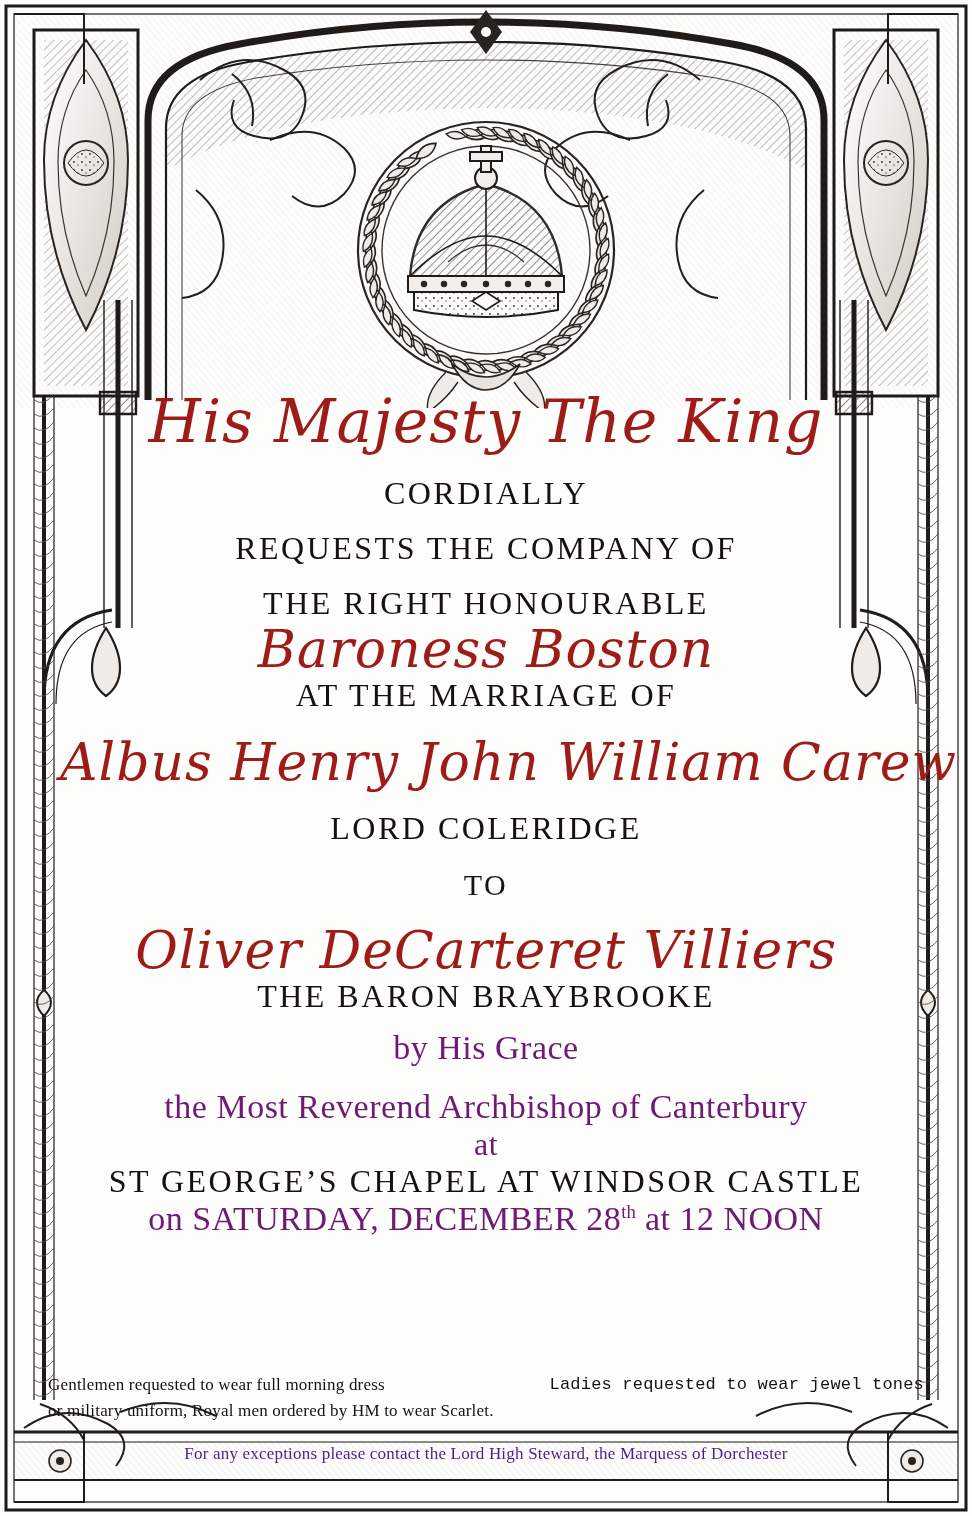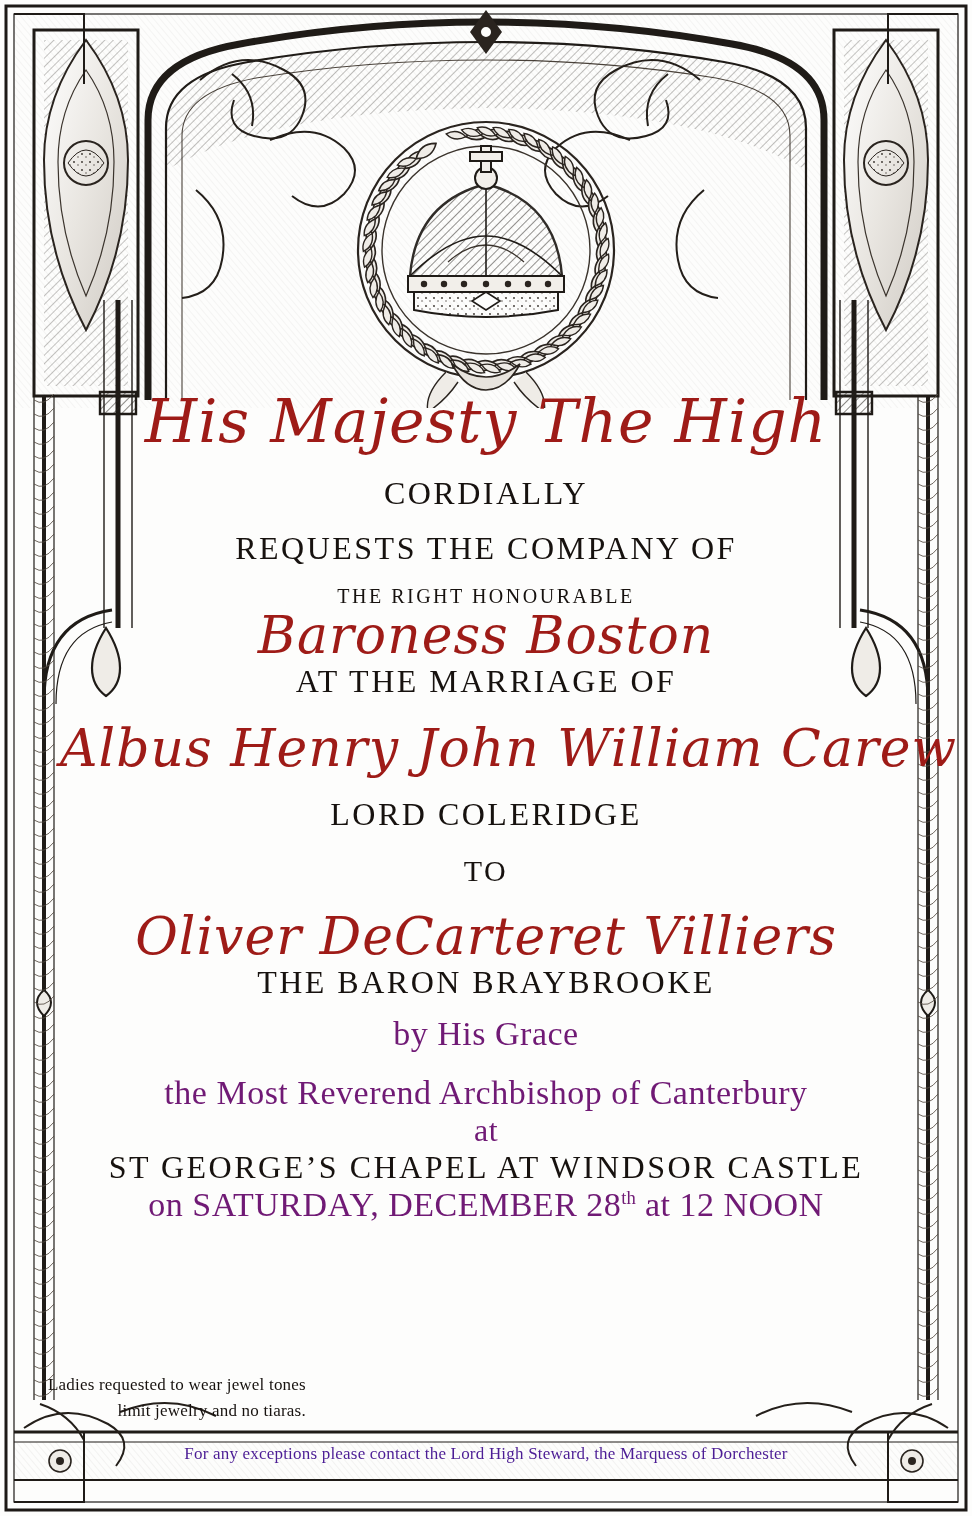--- a/index.html
+++ b/index.html
@@ -48,21 +48,21 @@
   .script-lg { font-size: 52px; }
 
   .caps {
     color: #17120f;
     font-family: "Liberation Serif", serif;
     text-transform: uppercase;
     letter-spacing: 2.5px;
   }
   .caps-32 { font-size: 32px; }
   .caps-30 { font-size: 30px; }
-  .caps-28 { font-size: 20px; }
+  .caps-28 { font-size: 32px; }
 
   .plain {
     color: #701a75;
     font-family: "Liberation Serif", serif;
     letter-spacing: 0.5px;
   }
   .plain-34 { font-size: 34px; }
   .plain-32 { font-size: 32px; }
 
   .row { margin: 0; padding: 0; }
@@ -82,21 +82,21 @@
     width: 876px;
     display: flex;
     justify-content: space-between;
     font-family: "Liberation Serif", serif;
     font-size: 17px;
     color: #17120f;
     letter-spacing: 0.2px;
   }
   .notes .col { line-height: 1.55; }
   .notes .col.left { text-align: left; }
-  .notes .col.right { text-align: right; }
+  .notes .col.right { text-align: right; font-family: Liberation Mono, monospace; }
 
   .note-bottom {
     position: absolute;
     left: 0;
     top: 1444px;
     width: 972px;
     text-align: center;
     font-family: "Liberation Serif", serif;
     font-size: 17px;
     color: #4c1d95;
@@ -509,21 +509,21 @@
     <g fill="none" stroke="#1f1b17" stroke-width="2">
       <path d="M14 14 h70 v70"></path>
       <path d="M958 14 h-70 v70"></path>
       <path d="M14 1502 h70 v-70"></path>
       <path d="M958 1502 h-70 v-70"></path>
     </g>
   </svg>
 
   <div class="content">
 
-    <div class="row script script-xl">His Majesty The High</div>
+    <div class="row script script-xl">His Majesty The King</div>
 
     <div class="row caps caps-32 sp-22">CORDIALLY</div>
 
     <div class="row caps caps-32 sp-18">REQUESTS THE COMPANY OF</div>
 
     <div class="row caps caps-28 sp-18">THE RIGHT HONOURABLE</div>
 
     <div class="row script script-lg sp-10">Baroness Boston</div>
 
     <div class="row caps caps-32 sp-10">AT THE MARRIAGE OF</div>
@@ -545,21 +545,24 @@
     <div class="row plain plain-32 sp-10">at</div>
 
     <div class="row caps caps-32 sp-10">ST GEORGE’S CHAPEL AT WINDSOR CASTLE</div>
 
     <div class="row plain plain-34 sp-10">
       <span>on SATURDAY, DECEMBER 28</span><sup>th</sup><span> at 12 NOON</span>
     </div>
   </div>
 
   <div class="notes">
+    <div class="col left">
+      <div>Gentlemen requested to wear full morning dress</div>
+      <div>or military uniform, Royal men ordered by HM to wear Scarlet.</div>
+    </div>
     <div class="col right">
       <div>Ladies requested to wear jewel tones</div>
-      <div>limit jewelry and no tiaras.</div>
     </div>
   </div>
 
   <div class="note-bottom">For any exceptions please contact the Lord High Steward, the Marquess of Dorchester</div>
 
 </div>
 
 </body></html>

